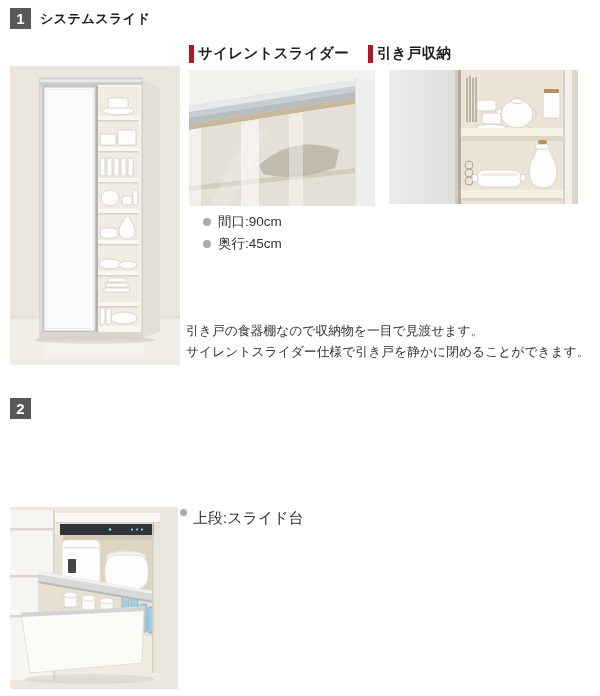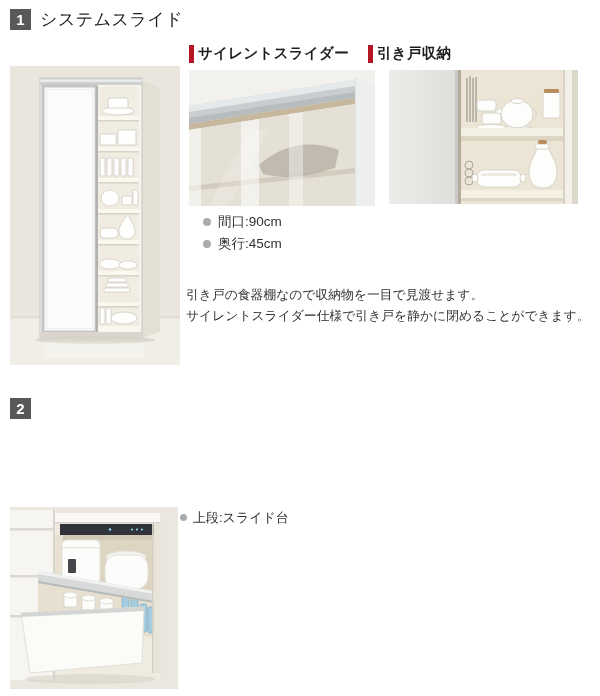--- a/index.html
+++ b/index.html
@@ -7,34 +7,34 @@
     position:relative;width:600px;height:696px;background:#fff;
     font-family:"Liberation Sans","DejaVu Sans",sans-serif;
     color:#333;overflow:hidden;
   }
   .sec-header{position:absolute;display:flex;align-items:center;gap:9px;}
   .num{
     width:21px;height:21px;background:var(--number-box,#595757);color:#fff;
     font-weight:bold;font-size:15px;display:flex;align-items:center;justify-content:center;
     flex:none;
   }
-  .sec-title{font-size:17px;font-weight:normal;color:#1d1d1b;margin:0;letter-spacing:.5px;}
+  .sec-title{font-size:13px;font-weight:bold;color:#1d1d1b;margin:0;letter-spacing:.5px;}
   .col-header{position:absolute;display:flex;align-items:center;gap:4px;}
   .red-bar{width:5px;height:18px;background:var(--accent-red,#b41723);flex:none;}
   .col-title{font-size:14.5px;font-weight:bold;color:#1d1d1b;margin:0;letter-spacing:.3px;}
   .photo{position:absolute;overflow:hidden;}
   .photo svg{display:block;}
   .specs{position:absolute;list-style:none;margin:0;padding:0;}
   .specs li{display:flex;align-items:center;height:22px;font-size:13.5px;color:#333;}
   .bullet{width:8px;height:8px;border-radius:50%;background:var(--bullet-gray,#aaabad);margin-right:7px;flex:none;}
-  .desc{position:absolute;font-size:12.8px;color:#333;line-height:21px;}
+  .desc{position:absolute;font-size:12.8px;color:#333;line-height:21px;margin-top:36px;}
   .desc p{margin:0;}
   .para{position:absolute;width:332px;font-size:12.8px;color:#333;line-height:20px;margin:0;}
   .specs2{position:absolute;list-style:none;margin:0;padding:0;}
-  .specs2 li{display:flex;align-items:center;height:17px;font-size:13px;color:#333;}
+  .specs2 li{display:flex;align-items:flex-start;height:17px;font-size:15px;color:#333;}
   .specs2 .bullet{width:7px;height:7px;margin-right:6px;}
   .specs2 li.indent{padding-left:50px;}
 </style>
 </head>
 <body>
 
 <div class="page">
 
   <div class="sec-header" style="left:10px;top:8px;">
     <span class="num">1</span>

